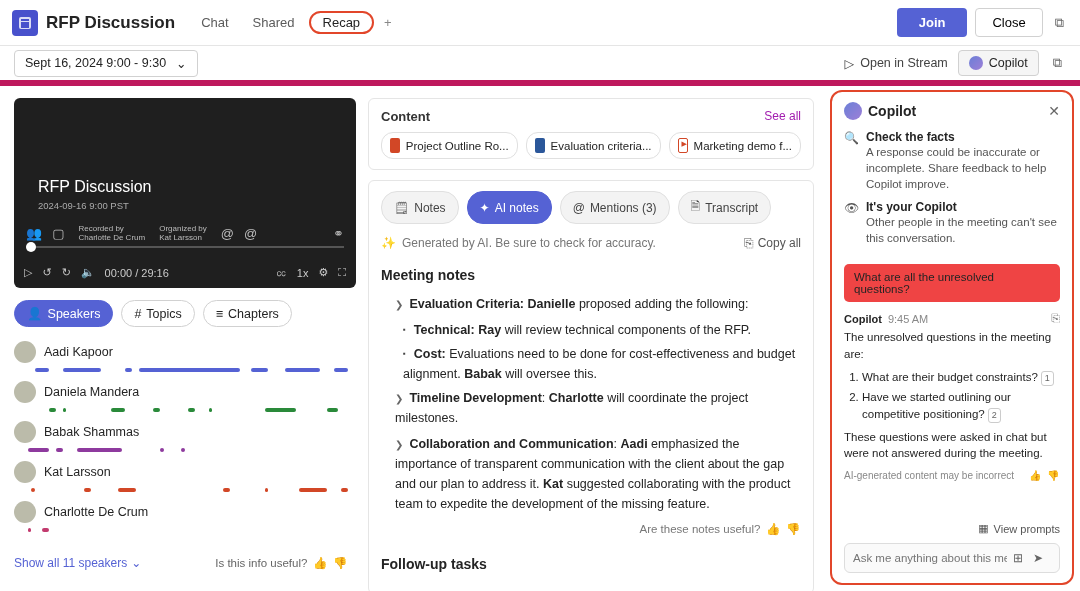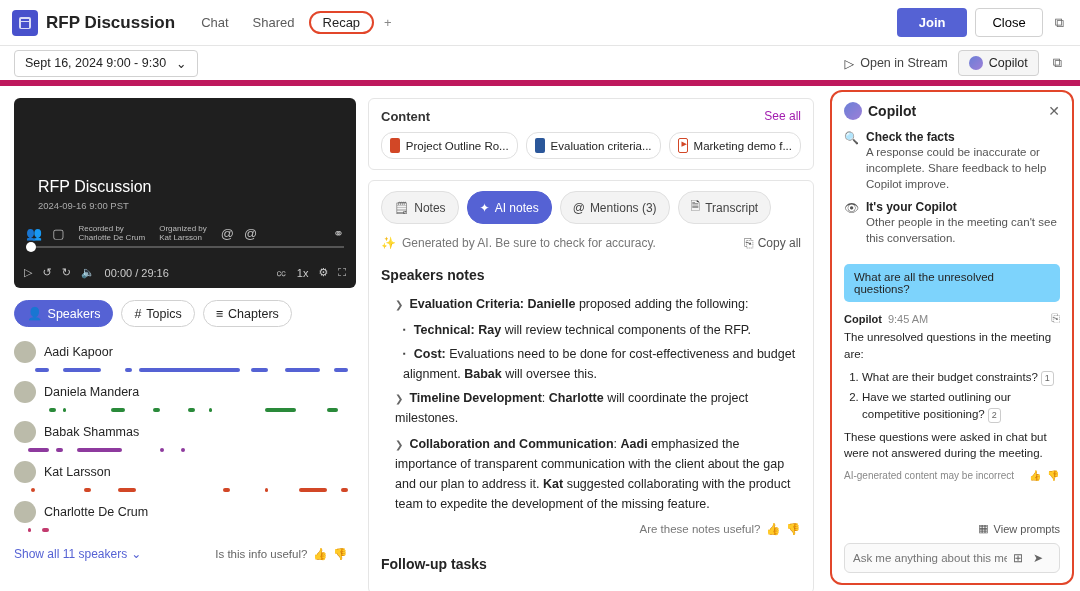--- a/index.html
+++ b/index.html
@@ -43,21 +43,21 @@
 .segbtn { display: flex; align-items: center; gap: 5px; border: 1px solid #d1d1d1; background: #fff; border-radius: 16px; padding: 5px 12px; font-size: 12.5px; cursor: pointer; }
 .segbtn.active { background: #5562d4; color: #fff; border-color: #5562d4; }
 
 .speakers { margin-top: 14px; }
 .spk { display: flex; align-items: center; gap: 8px; margin-bottom: 4px; }
 .avatar { width: 22px; height: 22px; border-radius: 50%; background: #bba; display: inline-block; }
 .spk-name { font-size: 12.5px; }
 .tline { height: 6px; margin: 2px 0 8px 0; position: relative; }
 .bar { position: absolute; height: 4px; border-radius: 2px; top: 1px; }
 
-.left-footer { display: flex; align-items: center; margin-top: 14px; font-size: 12px; padding-right: 14px; }
+.left-footer { display: flex; align-items: center; margin-top: 23px; font-size: 12px; padding-right: 14px; }
 .showall { color: #5562d4; cursor: pointer; display: flex; align-items: center; gap: 4px; }
 .useful { margin-left: auto; color: #666; display: flex; align-items: center; gap: 6px; font-size: 11.5px; }
 
 
 .center { flex: 1; padding: 12px 14px 0 6px; overflow: hidden; border-right: 0; }
 .content-card { border: 1px solid #e5e5e5; border-radius: 6px; padding: 10px 12px 10px 12px; }
 .content-head { display: flex; justify-content: space-between; margin-bottom: 8px; }
 .content-title { font-weight: 600; font-size: 13px; color: #333; }
 .seeall { color: #a21caf; font-size: 12px; cursor: pointer; }
 .attach-row { display: flex; gap: 8px; }
@@ -88,21 +88,21 @@
 .copilot { width: 244px; border: 2.5px solid #e2462a; border-radius: 12px; margin: 4px 6px 6px 2px; padding: 10px 12px; display: flex; flex-direction: column; font-size: 12px; }
 .cp-head { display: flex; align-items: center; gap: 6px; margin-bottom: 10px; }
 .cp-logo { width: 18px; height: 18px; background: linear-gradient(135deg,#6b7fd7,#9d7fd7); border-radius: 50%; display: inline-block; }
 .cp-title { font-weight: 700; font-size: 14px; }
 .cp-close { margin-left: auto; color: #666; cursor: pointer; font-size: 14px; }
 .cp-facts { margin-bottom: 10px; }
 .cp-fact-row { display: flex; gap: 8px; margin-bottom: 8px; }
 .cp-icon { width: 14px; flex-shrink: 0; color: #555; margin-top: 1px; }
 .cp-fact-title { font-weight: 600; font-size: 12px; }
 .cp-fact-body { font-size: 11.5px; color: #555; line-height: 1.4; }
-.cp-chip { background: #7dd3fc; border-radius: 5px; padding: 7px 10px; font-size: 11.5px; margin-bottom: 10px; align-self: flex-end; }
+.cp-chip { background: #ef4444; border-radius: 5px; padding: 7px 10px; font-size: 11.5px; margin-bottom: 10px; align-self: flex-end; }
 .cp-msg-head { display: flex; gap: 6px; align-items: center; font-size: 11px; margin-bottom: 4px; }
 .cp-from { font-weight: 600; }
 .cp-time { color: #888; }
 .cp-copy { margin-left: auto; color: #777; cursor: pointer; }
 .cp-body { font-size: 11.5px; line-height: 1.45; }
 .cp-body ol { margin: 6px 0 6px 18px; }
 .cp-body li { margin-bottom: 3px; }
 .ref { display: inline-block; border: 1px solid #ccc; border-radius: 3px; font-size: 9px; padding: 0 3px; margin-left: 3px; color: #666; }
 .cp-disclaim { font-size: 10px; color: #888; margin-top: 8px; display: flex; align-items: center; gap: 6px; }
 .cp-prompts { margin-top: auto; text-align: right; font-size: 11px; color: #555; cursor: pointer; padding-top: 8px; display: flex; justify-content: flex-end; align-items: center; gap: 5px; }
@@ -333,21 +333,21 @@
       <div class="ai-disclaim">
         <span>✨</span>
         <span>Generated by AI. Be sure to check for accuracy.</span>
         <span class="copyall">
             <span>⎘</span>
             <span>Copy all</span>
           </span>
       </div>
 
       <div class="mnotes">
-        <h4>Speakers notes</h4>
+        <h4>Meeting notes</h4>
         <div class="mline"><span class="chev">❯</span><span class="bold">Evaluation Criteria: Danielle</span><span> proposed adding the following:</span></div>
         <div class="bullet"><span class="bold">Technical: Ray</span><span> will review technical components of the RFP.</span></div>
         <div class="bullet"><span class="bold">Cost:</span><span> Evaluations need to be done for cost-effectiveness and budget alignment. </span><span class="bold">Babak</span><span> will oversee this.</span></div>
         <div class="mline"><span class="chev">❯</span><span class="bold">Timeline Development</span><span>: </span><span class="bold">Charlotte</span><span> will coordinate the project milestones.</span></div>
         <div class="mline"><span class="chev">❯</span><span class="bold">Collaboration and Communication</span><span>: </span><span class="bold">Aadi</span><span> emphasized the importance of transparent communication with the client about the gap and our plan to address it. </span><span class="bold">Kat</span><span> suggested collaborating with the product team to expedite the development of the missing feature.</span></div>
         <div class="feedback">
             <span>Are these notes useful?</span>
             <span>👍</span>
             <span>👎</span>
           </div>

